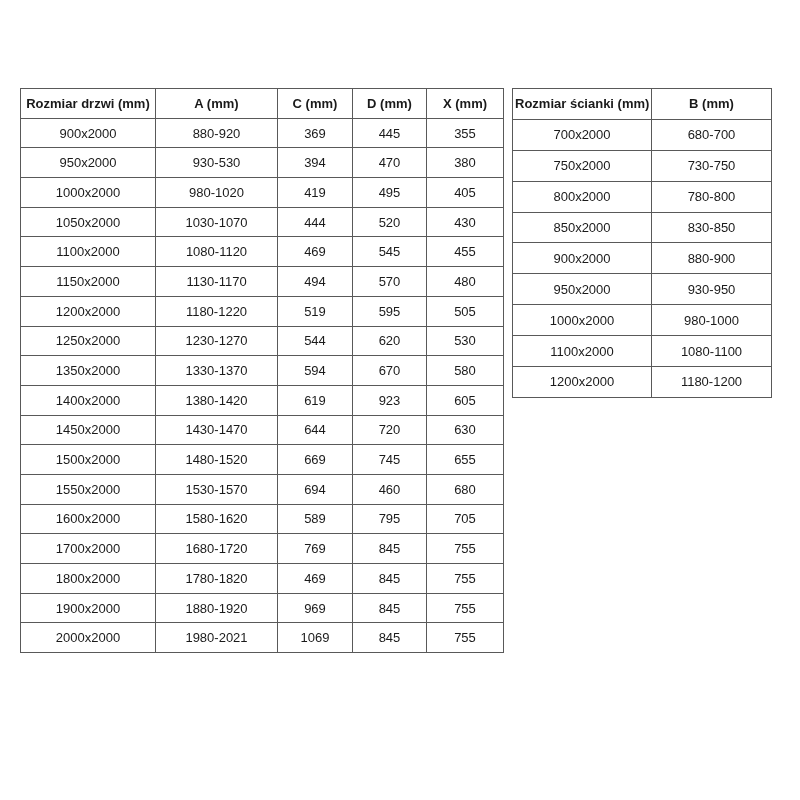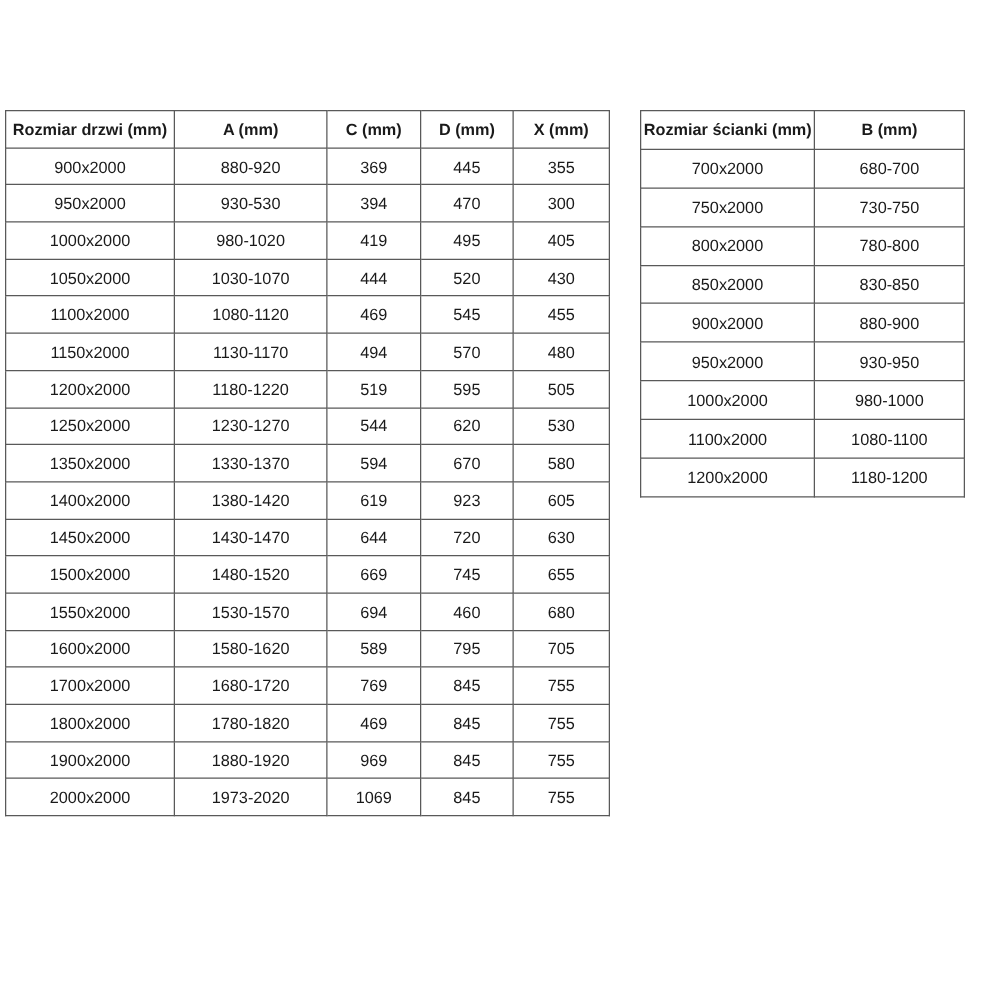--- a/index.html
+++ b/index.html
@@ -28,21 +28,21 @@
     font-size: 13px;
     color: #1a1a1a;
     padding: 0 2px;
     overflow: hidden;
     white-space: nowrap;
   }
   table.spec th {
     font-weight: bold;
   }
   #door-table {
-    left: 4px;
+    left: 20px;
     top: 88px;
     width: 483px;
   }
   #door-table tr {
     height: 29.7px;
   }
   #wall-table {
     left: 512px;
     top: 88px;
     width: 259px;
@@ -77,21 +77,21 @@
         <td>880-920</td>
         <td>369</td>
         <td>445</td>
         <td>355</td>
       </tr>
       <tr>
         <td>950x2000</td>
         <td>930-530</td>
         <td>394</td>
         <td>470</td>
-        <td>300</td>
+        <td>380</td>
       </tr>
       <tr>
         <td>1000x2000</td>
         <td>980-1020</td>
         <td>419</td>
         <td>495</td>
         <td>405</td>
       </tr>
       <tr>
         <td>1050x2000</td>
@@ -186,21 +186,21 @@
       </tr>
       <tr>
         <td>1900x2000</td>
         <td>1880-1920</td>
         <td>969</td>
         <td>845</td>
         <td>755</td>
       </tr>
       <tr>
         <td>2000x2000</td>
-        <td>1973-2020</td>
+        <td>1980-2021</td>
         <td>1069</td>
         <td>845</td>
         <td>755</td>
       </tr>
     </tbody>
 </table>
 
 <table id="wall-table" class="spec">
   <colgroup>
     <col style="width:139px">

